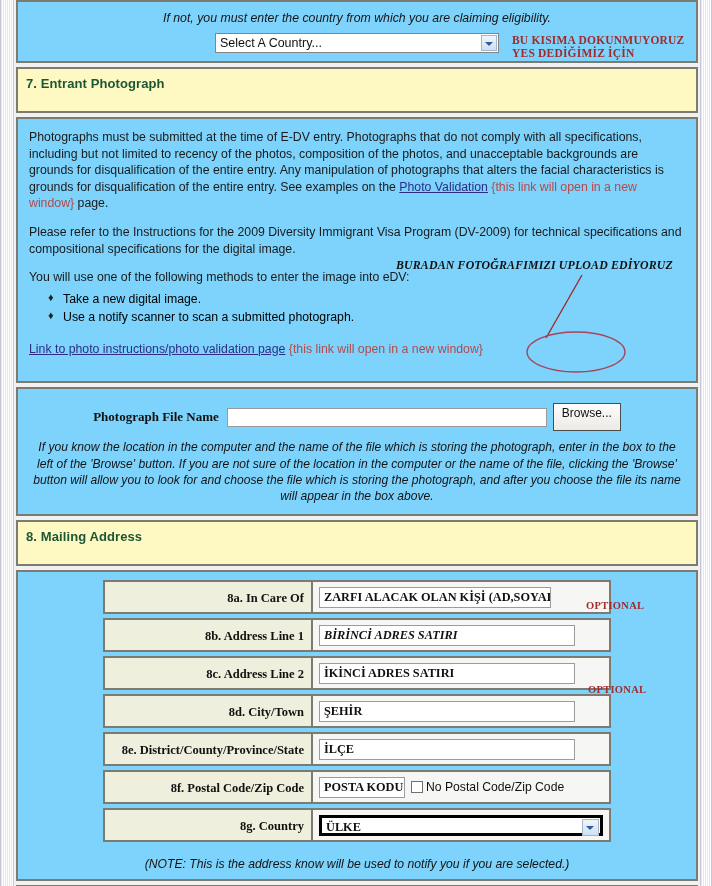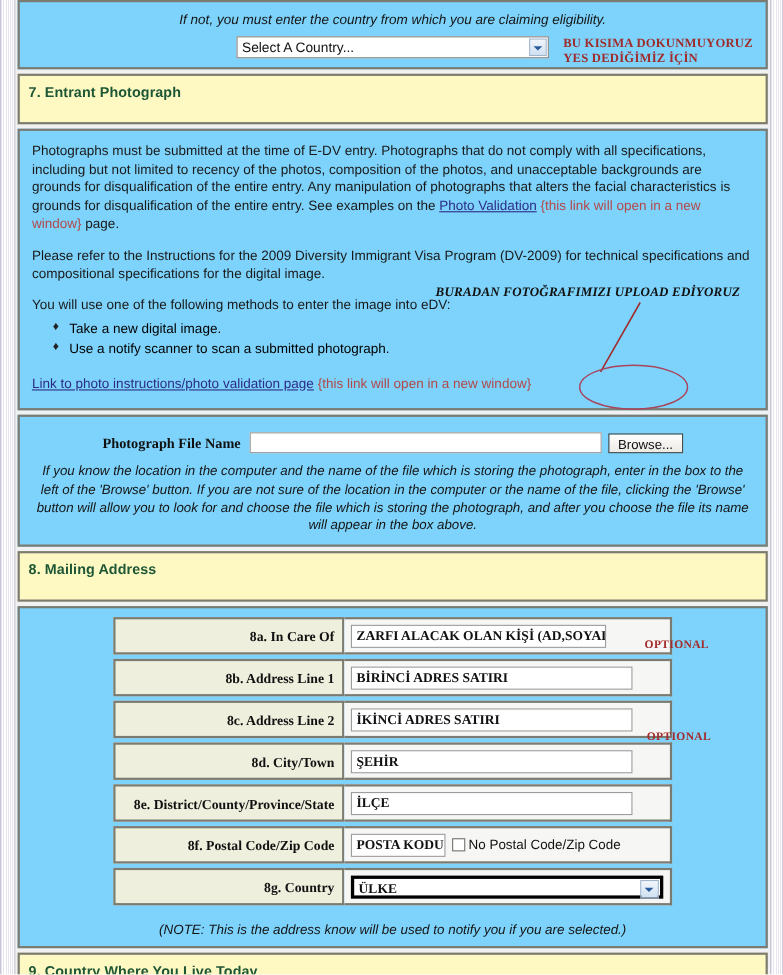--- a/index.html
+++ b/index.html
@@ -140,21 +140,21 @@
     font-weight: bold; font-size: 13px; color: #111;
     margin-right: 8px;
   }
   .fileinput {
     width: 320px; height: 19px;
     border: 1px solid #9a9a9a;
     background: #ffffff;
   }
   .browse-btn {
     margin-left: 6px;
-    min-width: 68px; height: 18px;
+    min-width: 68px; height: 28px;
     border: 1px solid #4c4c4c;
     background: linear-gradient(#fdfdfd,#eceae4);
     font-size: 12px; color: #111;
     text-align: center; line-height: 18px;
     font-family: "Liberation Sans", sans-serif;
   }
   .fileinfo {
     font-style: italic;
     font-size: 12.1px;
     text-align: center;
@@ -313,21 +313,21 @@
 
         <p class="body">Please refer to the Instructions for the 2009 Diversity Immigrant Visa Program (DV-2009) for technical specifications and compositional specifications for the digital image.</p>
 
         <p class="body" style="margin-bottom:4px;">You will use one of the following methods to enter the image into eDV:</p>
 
         <ul class="methods">
           <li>Take a new digital image.</li>
           <li>Use a notify scanner to scan a submitted photograph.</li>
         </ul>
 
-        <p class="body" style="margin-bottom:4px;"><a class="lnk" href="#">Link to photo instructions/photo validation page</a> <span class="note-red">{this link will open in a new window}</span></p>
+        <p class="body" style="margin-bottom:14px;"><a class="lnk" href="#">Link to photo instructions/photo validation page</a> <span class="note-red">{this link will open in a new window}</span></p>
       </div>
     </div>
 
     <div class="panel white">
       <div class="filerow">
         <span class="filelabel">Photograph File Name</span>
         <div class="fileinput"></div>
         <div class="browse-btn">Browse...</div>
       </div>
       <div class="fileinfo">If you know the location in the computer and the name of the file which is storing the photograph, enter in the box to the left of the 'Browse' button. If you are not sure of the location in the computer or the name of the file, clicking the 'Browse' button will allow you to look for and choose the file which is storing the photograph, and after you choose the file its name will appear in the box above.</div>
@@ -342,21 +342,21 @@
           <div class="cell-label">8a. In Care Of</div>
           <div class="cell-field">
             <div class="txtbox" style="width:232px;">ZARFI ALACAK OLAN KİŞİ (AD,SOYAD)</div>
           </div>
           <span class="optional-tag" style="left:568px; top:20px;">OPTIONAL</span>
         </div>
 
         <div class="addr-row">
           <div class="cell-label">8b. Address Line 1</div>
           <div class="cell-field">
-            <div class="txtbox" style="width:256px;">BİRİNCİ ADRES SATIRI</div>
+            <div class="txtbox" style="width:256px;font-style:italic;">BİRİNCİ ADRES SATIRI</div>
           </div>
         </div>
 
         <div class="addr-row">
           <div class="cell-label">8c. Address Line 2</div>
           <div class="cell-field">
             <div class="txtbox" style="width:256px;">İKİNCİ ADRES SATIRI</div>
           </div>
           <span class="optional-tag" style="left:570px; top:28px;">OPTIONAL</span>
         </div>

